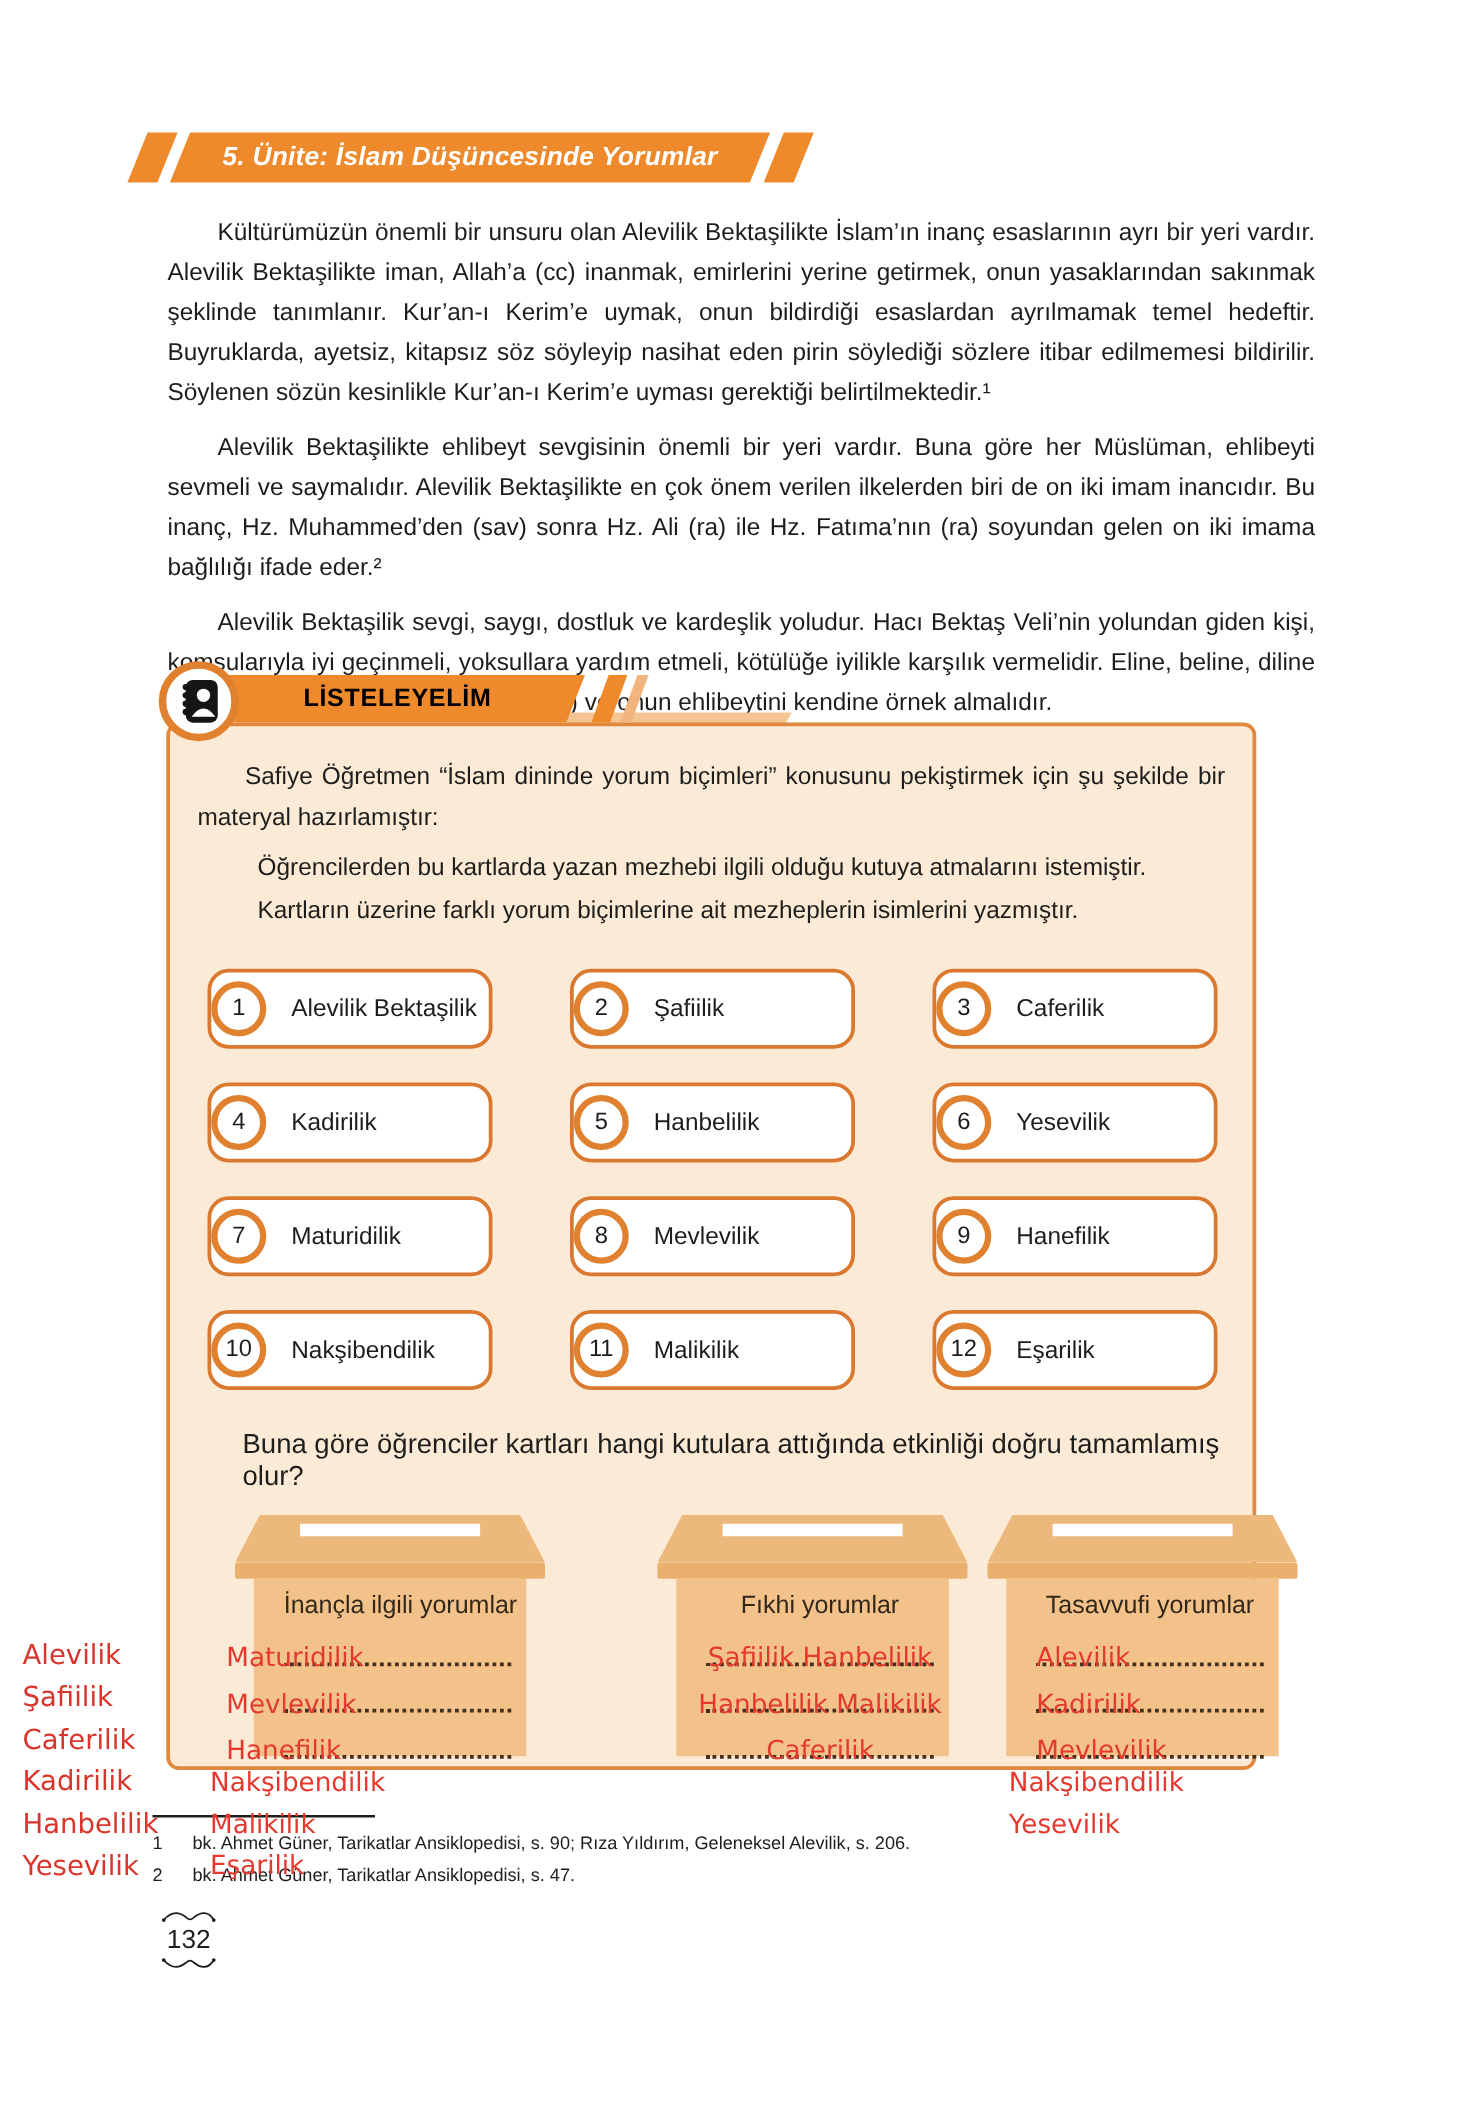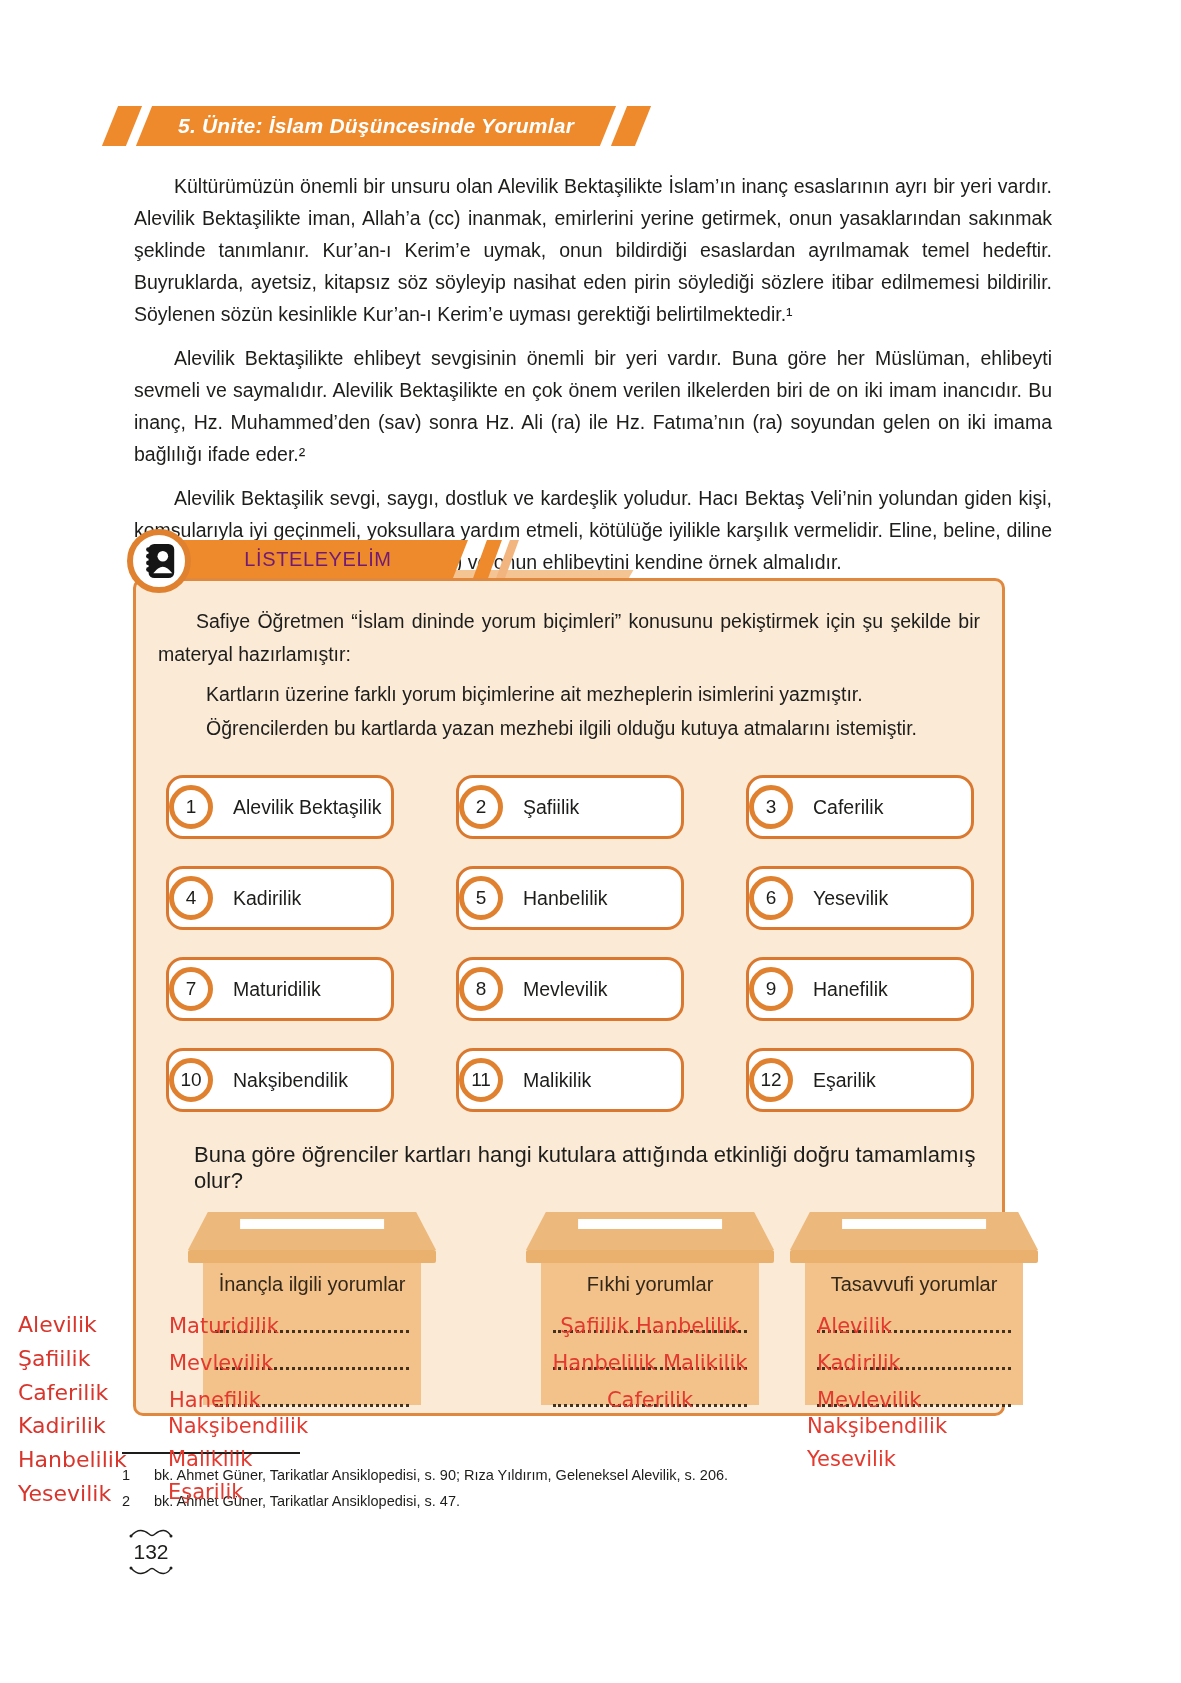--- a/index.html
+++ b/index.html
@@ -21,21 +21,21 @@
   .bodytext p { margin:12px; text-indent:40px; }
 
   
   .lb-icon { position:absolute; left:127px; top:529px; width:64px; height:64px; border-radius:50%;
              background:#ffffff; border:6px solid #e0812f; box-sizing:border-box; z-index:4;
              display:flex; align-items:center; justify-content:center; }
   .lb-shadow { position:absolute; left:190px; top:570px; width:440px; height:12px; background:#f5c493; transform:skewX(-30deg); z-index:2; }
   .lb-bar { position:absolute; left:168px; top:540px; width:300px; height:38px; background:#ee8a2c; z-index:3;
             display:flex; align-items:center; justify-content:center;
             clip-path:polygon(0 0,100% 0,95% 100%,0 100%); }
-  .lb-bar span { color:#701a75; font-weight:normal; font-size:20px; letter-spacing:.6px; }
+  .lb-bar span { color:#000000; font-weight:bold; font-size:20px; letter-spacing:.6px; }
   .lb-slash { position:absolute; top:540px; height:38px; transform:skewX(-20deg); z-index:3; }
   .s1 { left:480px; width:15px; background:#ee8a2c; }
   .s2 { left:503px; width:9px;  background:#f3b57f; }
 
   
   .activity { position:absolute; left:133px; top:578px; width:872px; height:838px;
               background:#fbead6; border:3px solid #e0883d; border-radius:10px; box-sizing:border-box; z-index:2; }
   .activity-inner { padding:24px 18px 0 18px; }
   .intro { font-size:19.5px; line-height:33px; text-align:justify; text-indent:38px; margin:0 4px 0 4px; }
   .steps { margin:6px 0 0 52px; font-size:19.5px; line-height:34px; }
@@ -51,21 +51,21 @@
 
   .question { margin:30px 0 0 40px; font-size:22px; }
 
   
   .ballots { position:relative; height:210px; margin-top:18px; }
   .ballot-col { position:absolute; top:0; width:248px; }
   .bc1 { left:34px; } .bc2 { left:372px; } .bc3 { left:636px; }
   .lid { position:relative; height:38px; background:#edb87b; clip-path:polygon(8% 0,92% 0,100% 100%,0 100%); }
   .slot { position:absolute; top:7px; left:50%; transform:translateX(-50%); width:58%; height:10px; background:#ffffff; }
   .lid-edge { height:13px; background:#e9b06e; border-radius:2px; }
-  .bbody { margin:0 15px; background:#f2c28a; padding:10px 12px 0 12px; height:142px; box-sizing:border-box; }
+  .bbody { margin:0 15px; background:#f2c28a; padding:10px 12px 0 24px; height:142px; box-sizing:border-box; }
   .btitle { text-align:center; font-size:20px; color:#33271a; white-space:nowrap; }
   .ansline { position:relative; height:34px; border-bottom:3px dotted #43301d; }
   .red { color:#e3392e; font-family:"DejaVu Sans", sans-serif; font-size:21px; white-space:nowrap; }
   .ansline .red { position:absolute; bottom:-8px; }
   .bc1 .ansline .red { left:-46px; }
   .bc2 .ansline .red { left:50%; transform:translateX(-50%); }
   .bc3 .ansline .red { left:0; }
   .below { margin-top:5px; }
   .below .red { display:block; line-height:33px; }
   .bc1 .below { margin-left:-20px; }
@@ -120,22 +120,22 @@
   <div class="lb-bar">
     <span>LİSTELEYELİM</span>
   </div>
   <div class="lb-slash s1"></div>
   <div class="lb-slash s2"></div>
 
   <div class="activity">
     <div class="activity-inner">
       <p class="intro">Safiye Öğretmen “İslam dininde yorum biçimleri” konusunu pekiştirmek için şu şekilde bir materyal hazırlamıştır:</p>
       <div class="steps">
+        <div>Öğrencilerden bu kartlarda yazan mezhebi ilgili olduğu kutuya atmalarını istemiştir.</div>
         <div>Kartların üzerine farklı yorum biçimlerine ait mezheplerin isimlerini yazmıştır.</div>
-        <div>Öğrencilerden bu kartlarda yazan mezhebi ilgili olduğu kutuya atmalarını istemiştir.</div>
       </div>
 
       <div class="cards">
         <div class="card">
             <span class="card-num">1</span>
             <span>Alevilik Bektaşilik</span>
           </div>
         <div class="card">
             <span class="card-num">2</span>
             <span>Şafiilik</span>

